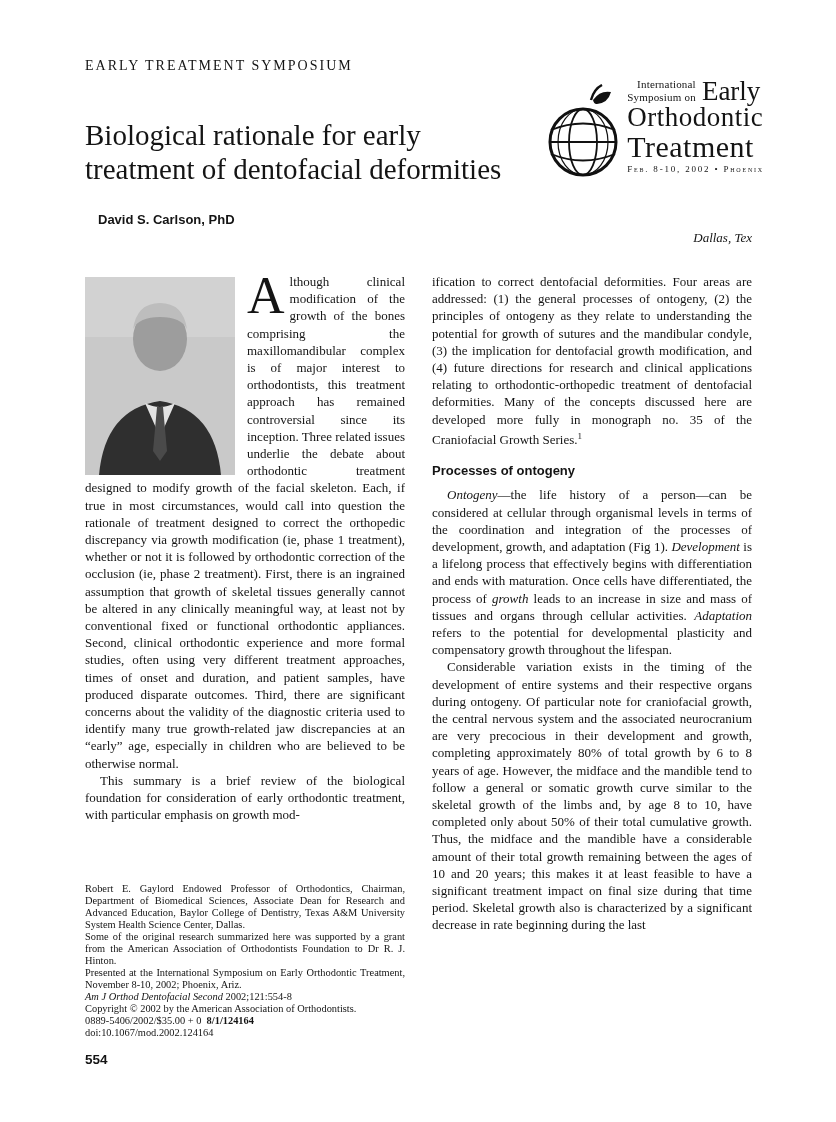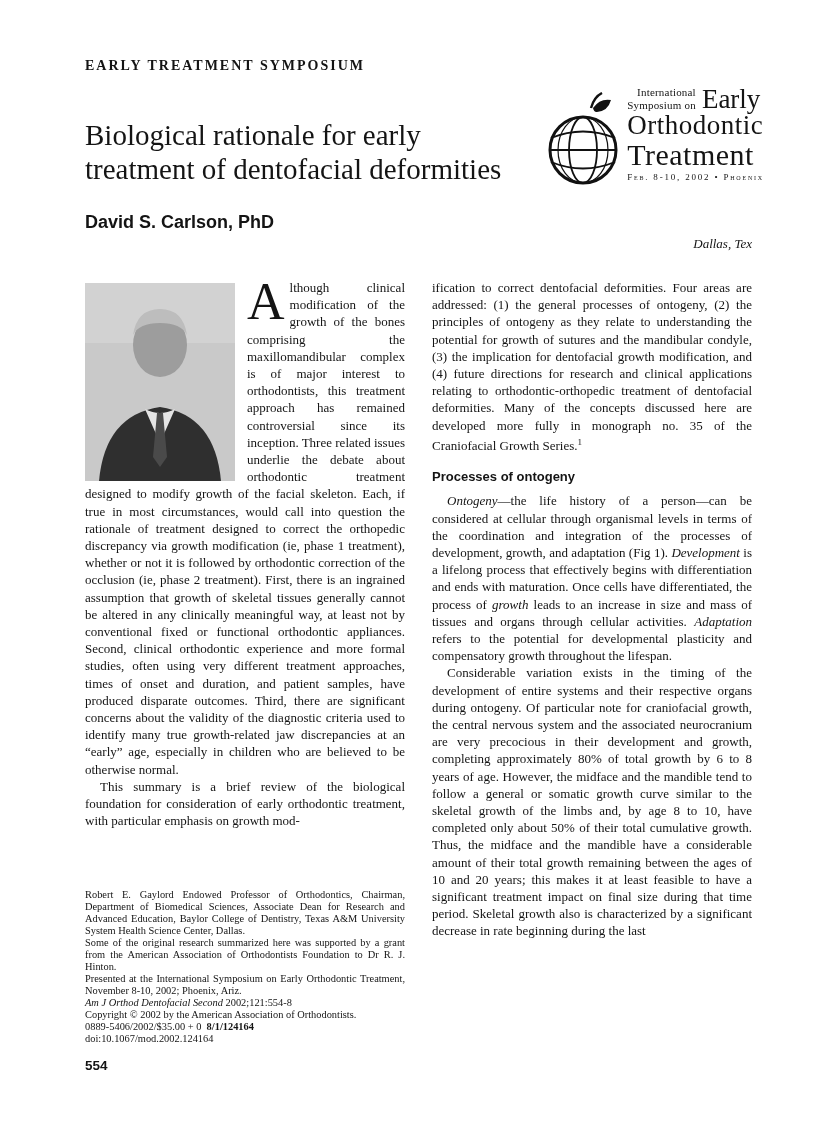--- a/index.html
+++ b/index.html
@@ -10,45 +10,46 @@
     background:#ffffff;
     box-sizing:border-box;
     padding:58px 84px 0 85px;
     font-family:"Liberation Serif", serif;
     color:#141414;
     overflow:hidden;
   }
   .running-head {
     font-size:14px;
     letter-spacing:2px;
-    font-weight:700;
+    font-weight:400;
   }
   .title {
     margin:44px 0 0 0;
     font-weight:400;
     font-size:29px;
     line-height:34px;
     width:470px;
   }
   .author {
     margin-top:26px;
     font-family:"Liberation Sans", sans-serif;
     font-weight:bold;
-    font-size:18px;
+    font-size:13px;
+    margin-left:13px;
   }
   .author-loc {
     margin-top:3px;
     font-style:italic;
     font-size:13px;
     text-align:right;
   }
   
   .logo {
     position:absolute;
-    top:86px; right:72px;
+    top:78px; right:72px;
     display:flex;
     align-items:flex-start;
   }
   .logo-icon { flex:0 0 auto; margin-top:6px; }
   .logo-text { margin-left:4px; }
   .logo-top { display:flex; align-items:flex-end; }
   .logo-small { font-size:11px; line-height:12.5px; text-align:right; letter-spacing:0.2px; }
   .logo-early { font-size:27px; line-height:23px; margin-left:6px; }
   .logo-big2 { font-size:27px; line-height:28px; letter-spacing:0.5px; }
   .logo-big3 { font-size:30px; line-height:31px; letter-spacing:0.5px; }

